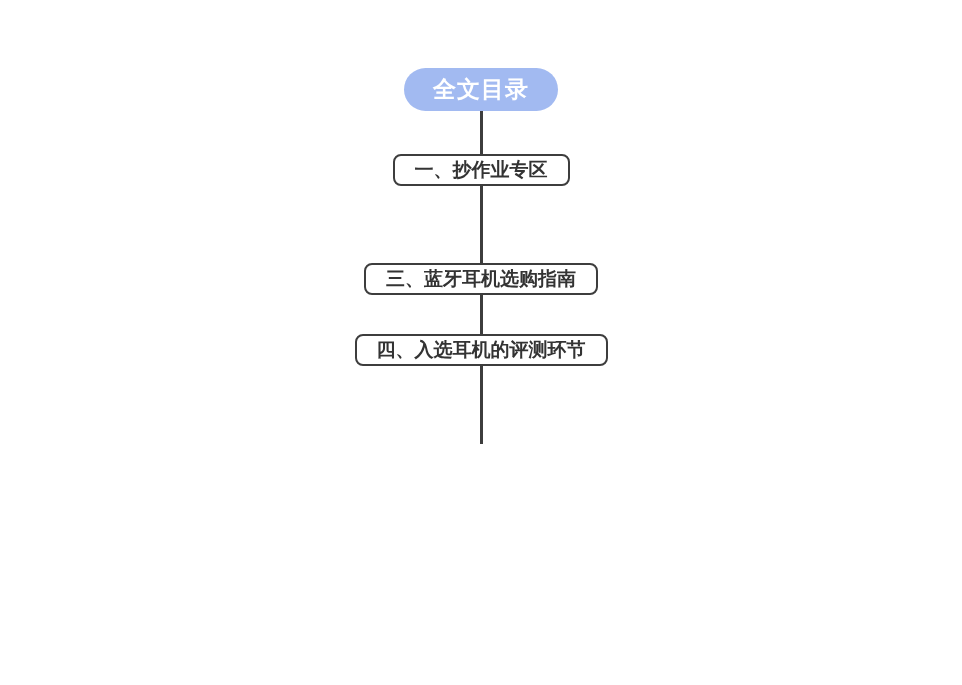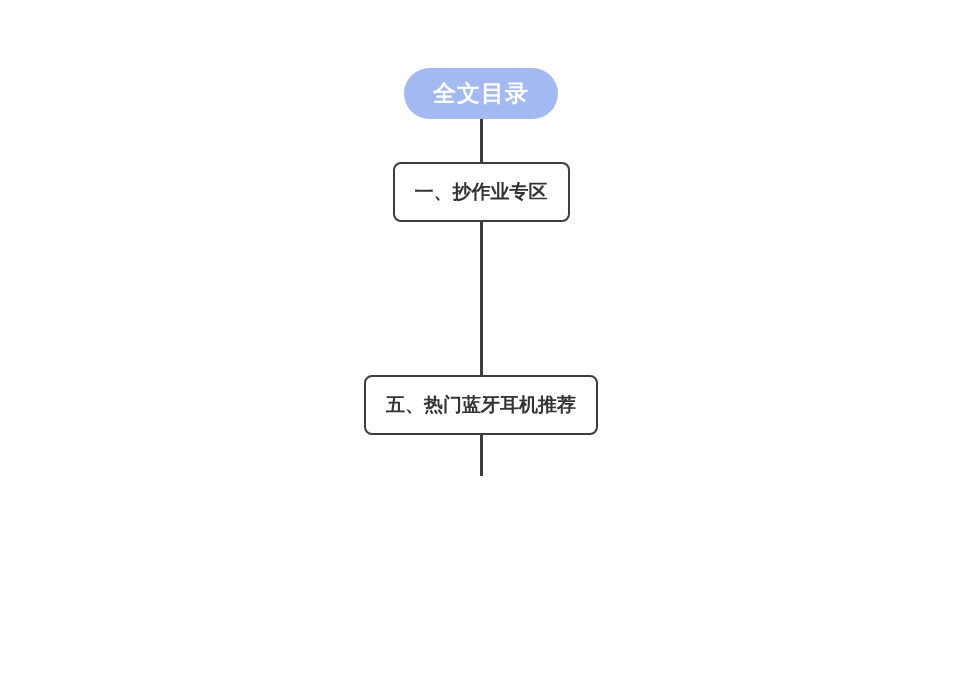--- a/index.html
+++ b/index.html
@@ -12,21 +12,21 @@
   }
   .canvas {
     width: 962px;
     height: 685px;
     display: flex;
     flex-direction: column;
     align-items: center;
     padding-top: 68px;
   }
   .root-node {
-    height: 51px;
+    height: 43px;
     min-width: 150px;
     padding: 0 29px;
     border-radius: 29px;
     background: #a2baf1;
     color: #ffffff;
     font-size: 23px;
     font-weight: bold;
     display: flex;
     align-items: center;
     letter-spacing: 1px;
@@ -35,21 +35,21 @@
     width: 3px;
     background: #3d3d3d;
   }
   .c1 { height: 43px; }
   .c2 { height: 38px; }
   .c3 { height: 39px; }
   .c4 { height: 39px; }
   .c5 { height: 37px; }
   .c6 { height: 41px; }
   .node {
-    height: 60px;
+    height: 32px;
     padding: 0 20px;
     border: 2.5px solid #3d3d3d;
     border-radius: 8px;
     background: #ffffff;
     color: #333333;
     font-size: 19px;
     font-weight: bold;
     display: flex;
     align-items: center;
     justify-content: flex-end;
@@ -69,26 +69,29 @@
 
   <div class="node">
     <span>一、抄作业专区</span>
   </div>
 
   <div class="connector c2"></div>
 
 
   <div class="connector c3"></div>
 
+  <div class="node">
+    <span>三、蓝牙耳机选购指南</span>
+  </div>
 
   <div class="connector c4"></div>
 
+  <div class="node">
+    <span>四、入选耳机的评测环节</span>
+  </div>
 
   <div class="connector c5"></div>
 
-  <div class="node">
-    <span>五、热门蓝牙耳机推荐</span>
-  </div>
 
   <div class="connector c6"></div>
 
 
 </div>
 
 </body></html>

